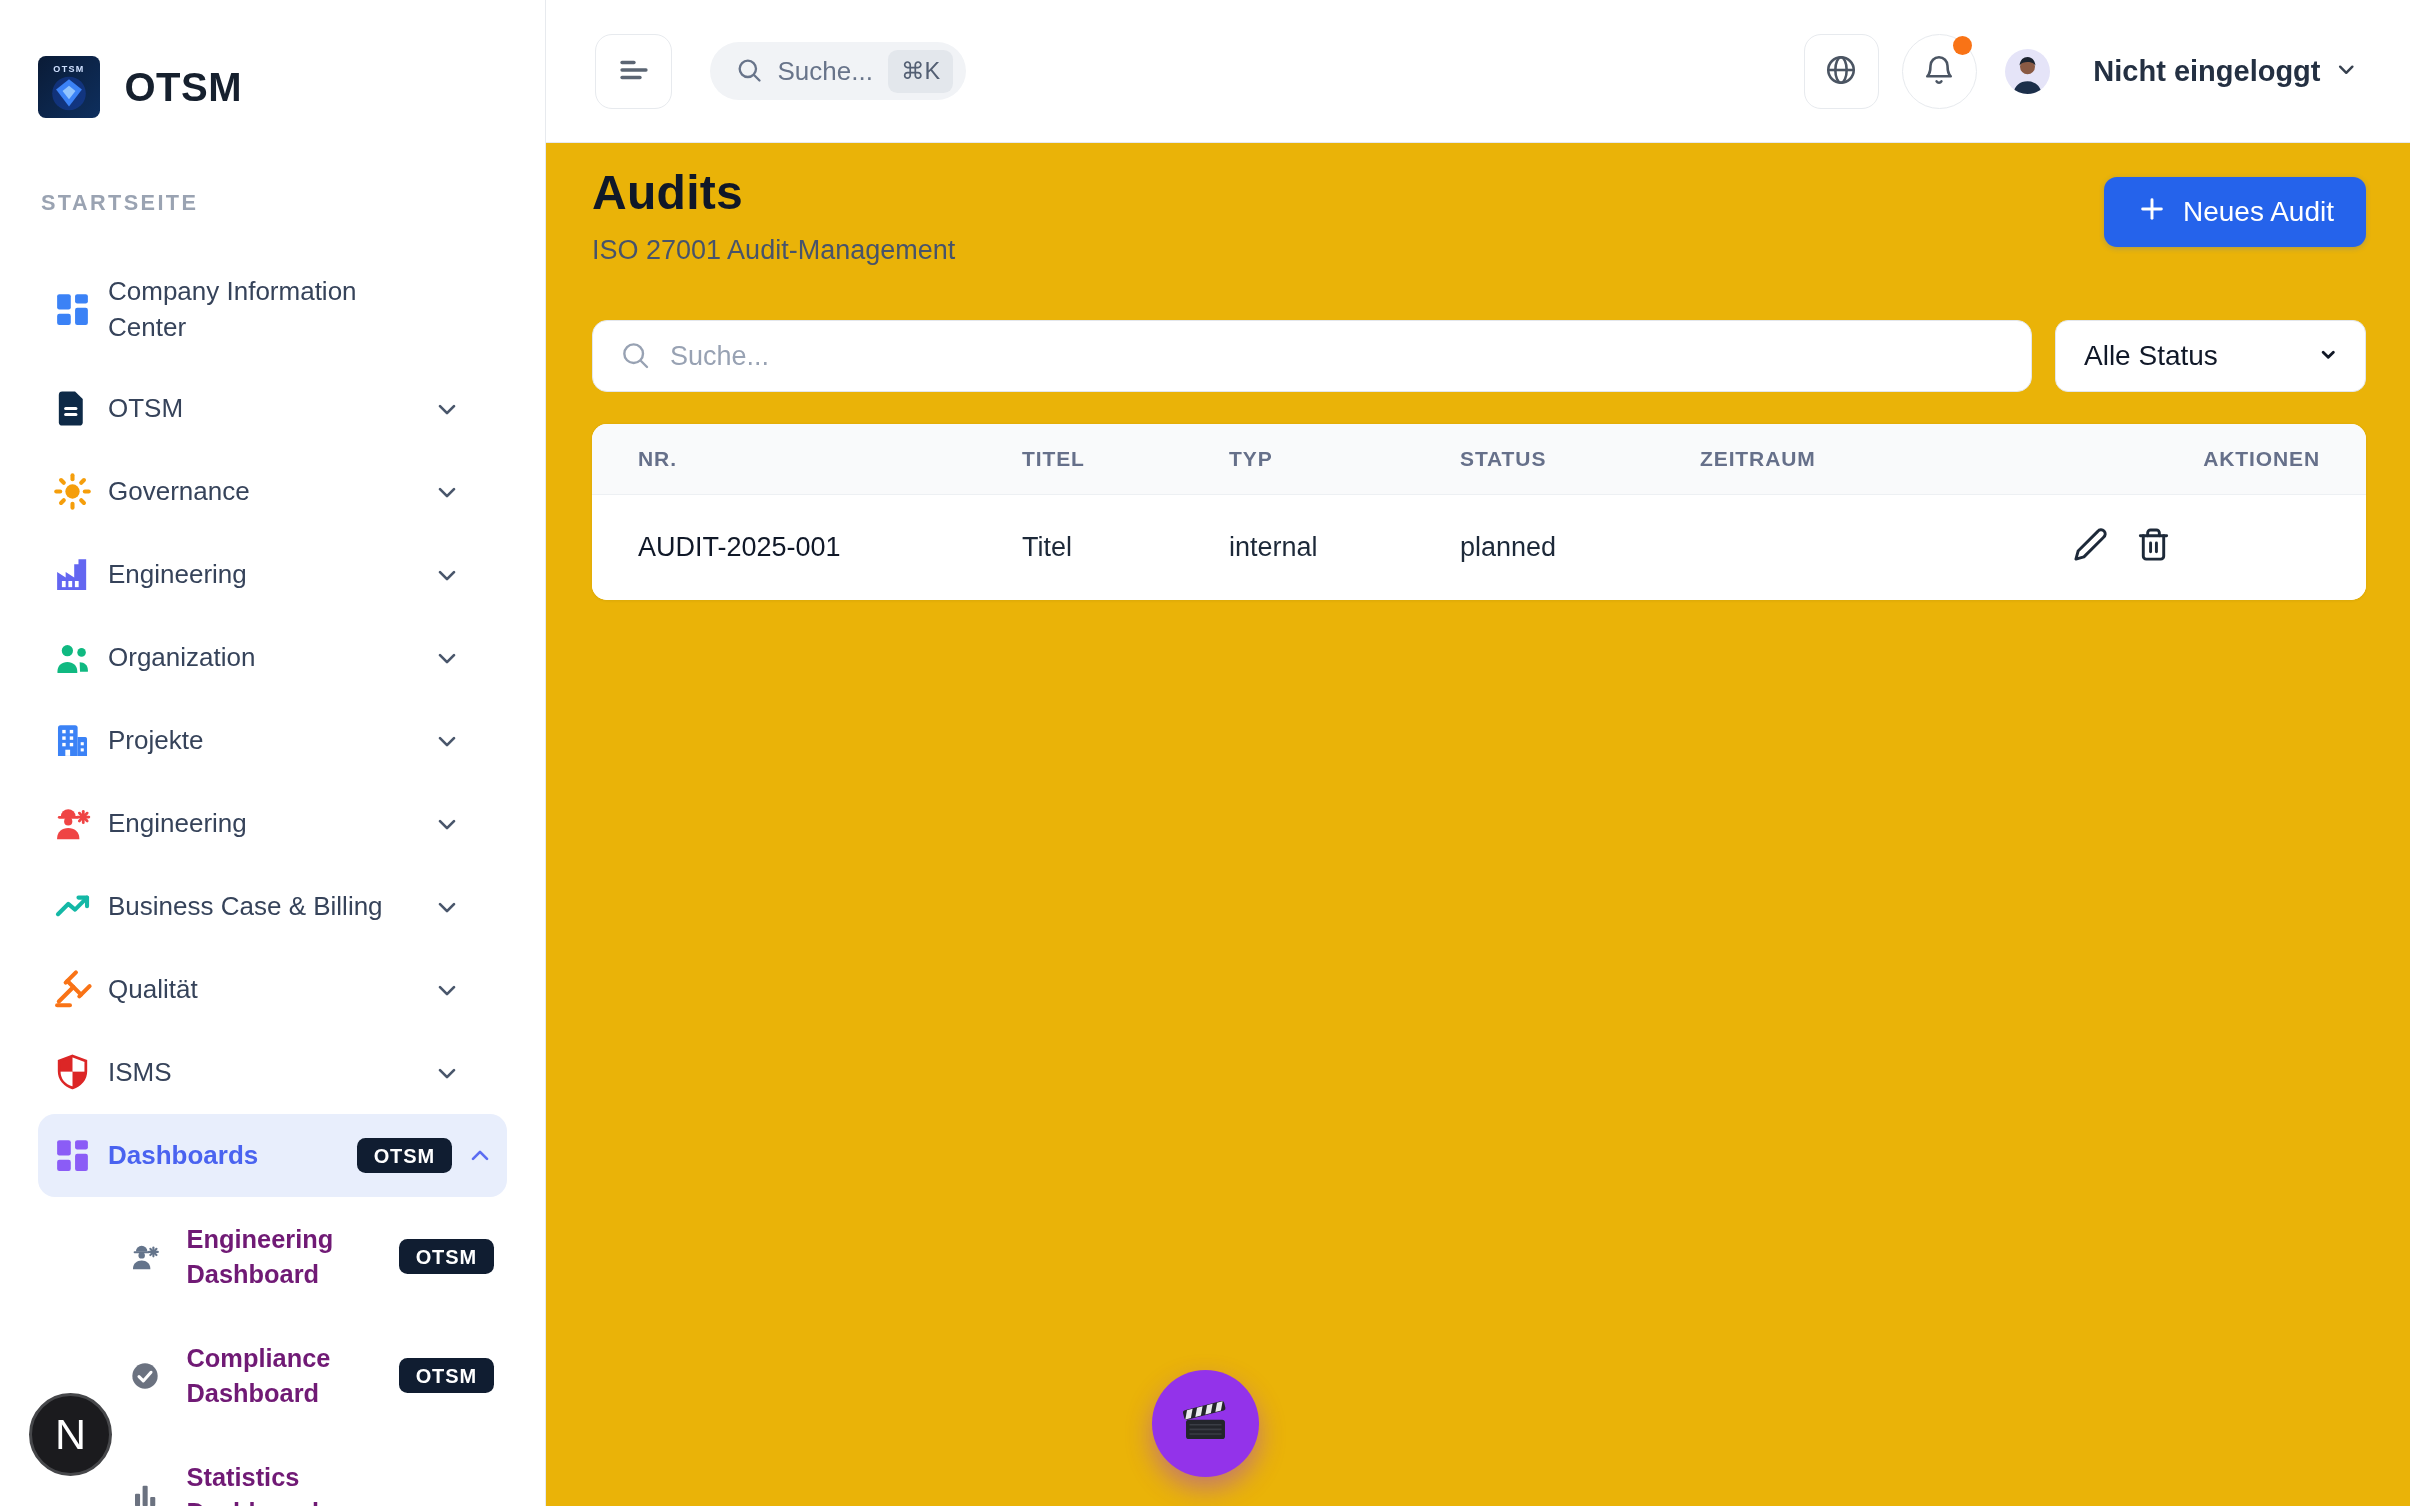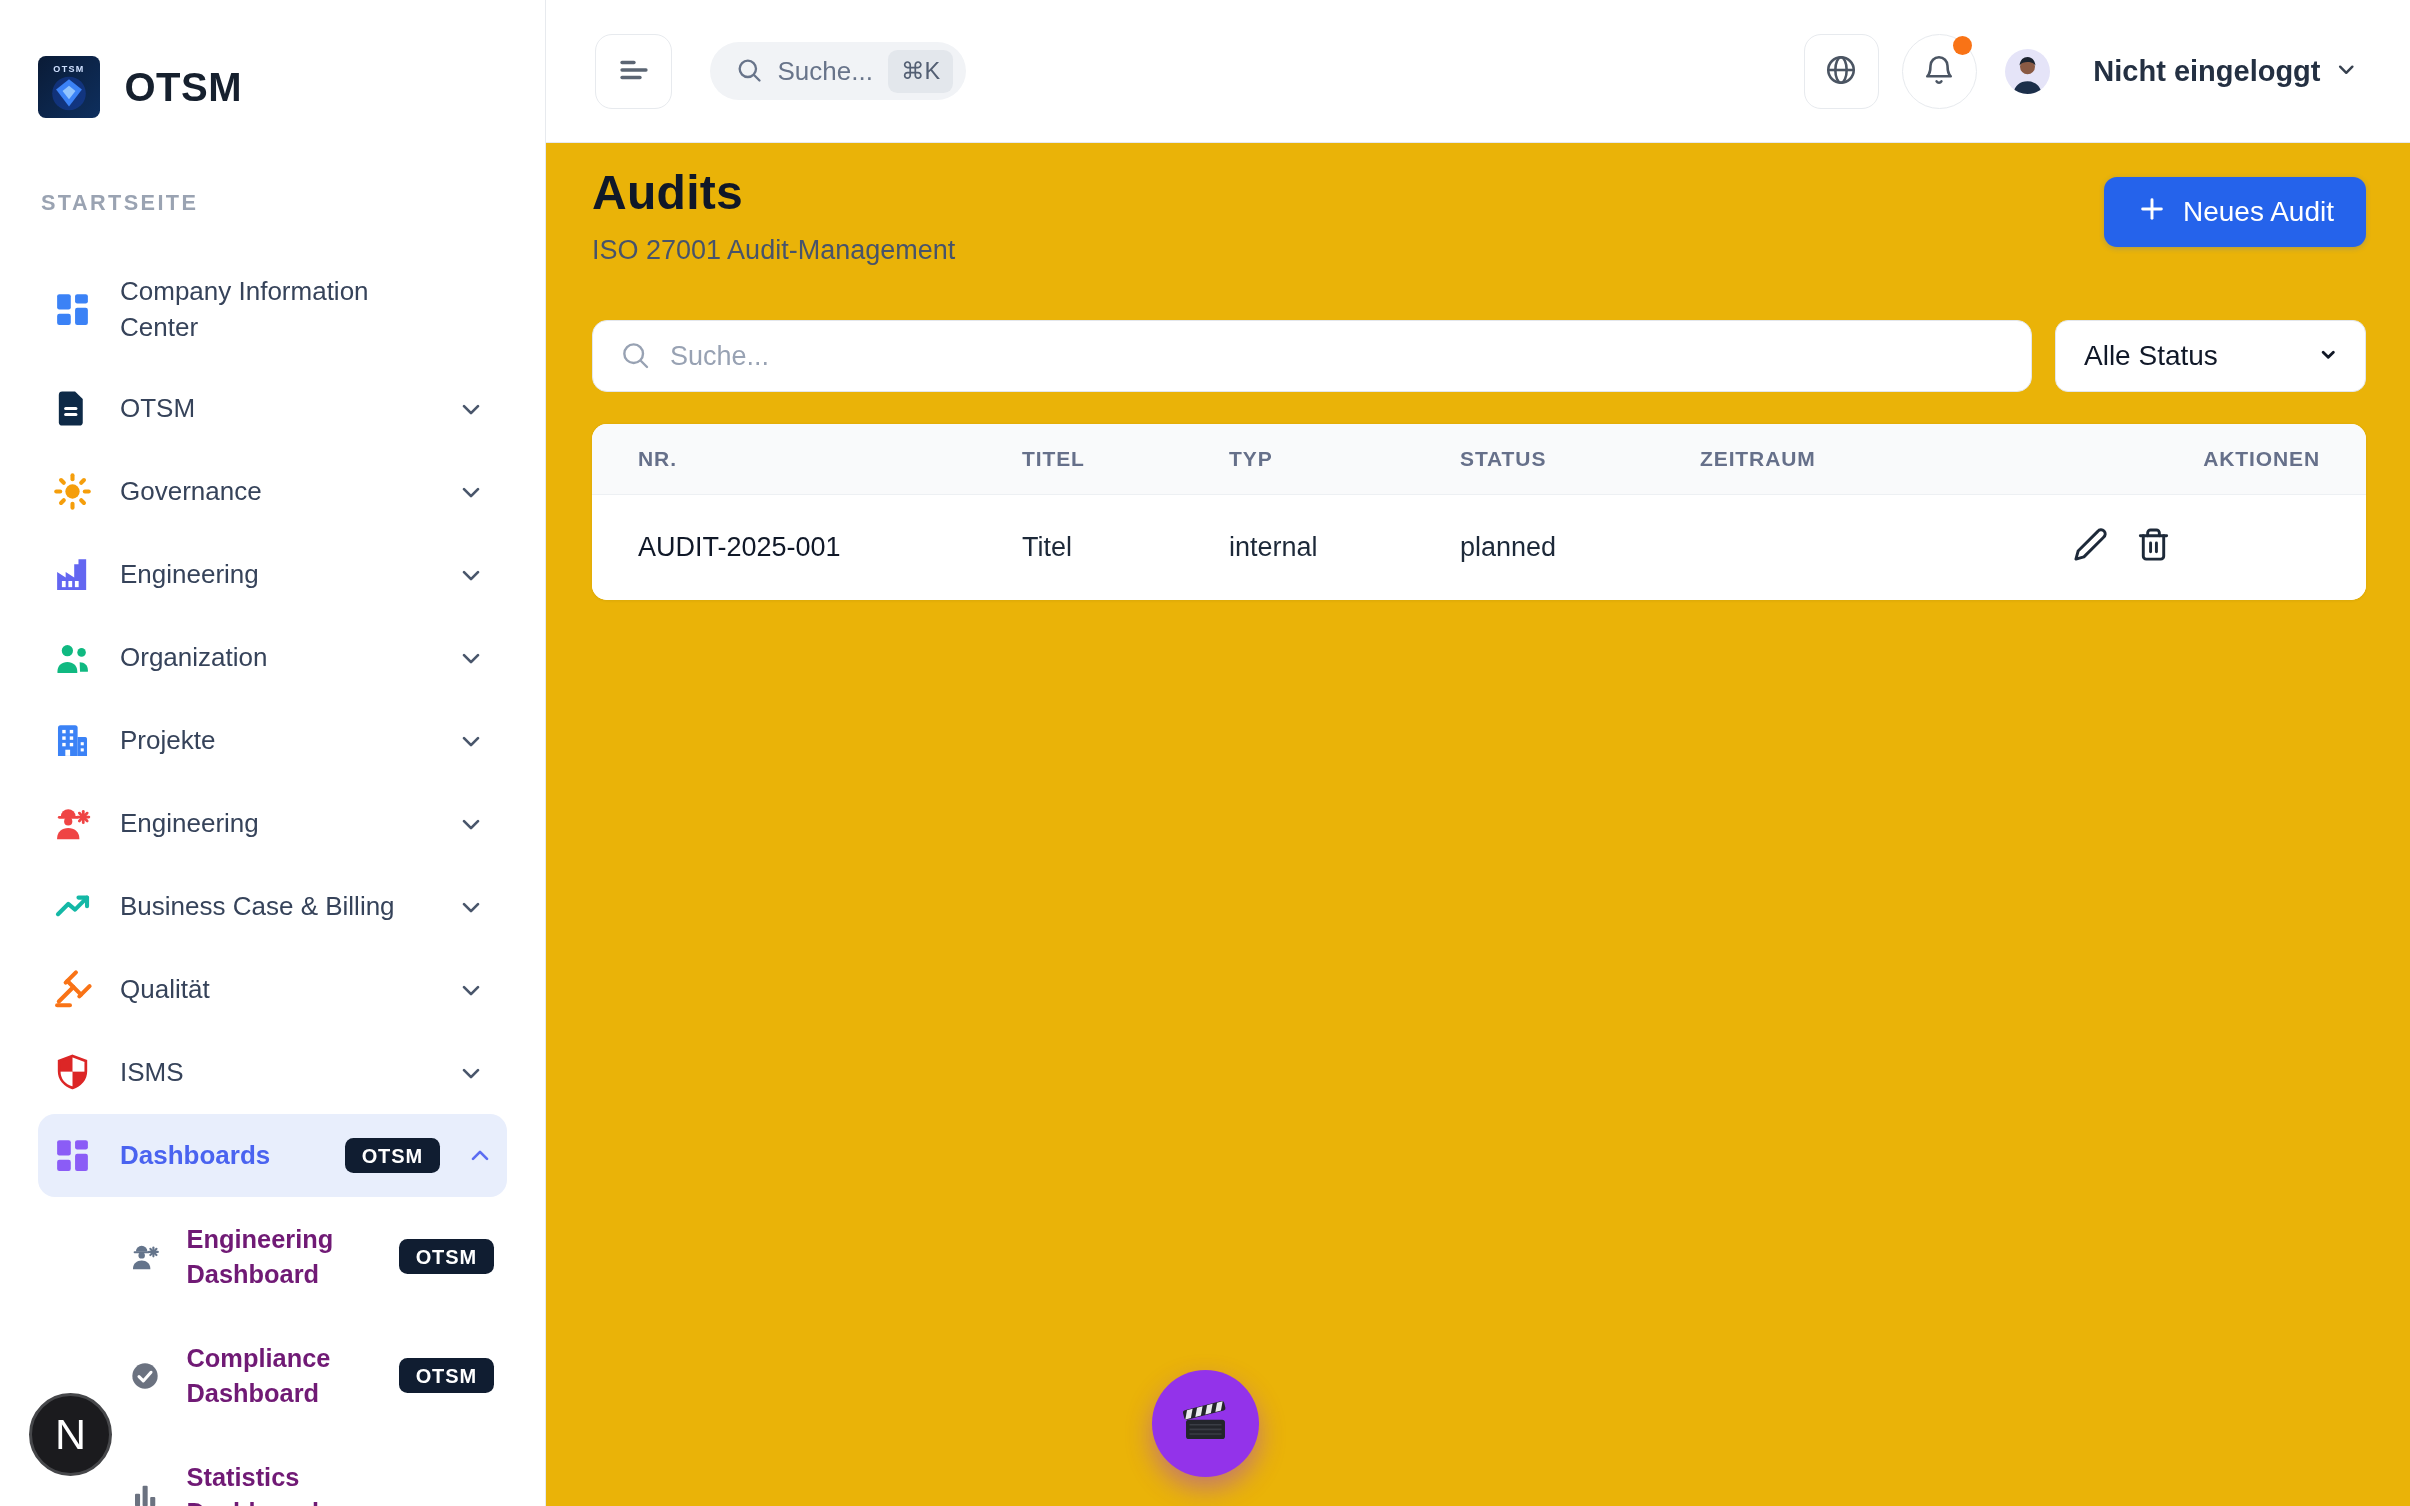--- a/index.html
+++ b/index.html
@@ -9,21 +9,21 @@
 
   
   .sidebar { position:relative; width:546px; flex:0 0 546px; background:#fff;
     border-right:1.9px solid #e7eaee; overflow:hidden; }
   .logo-row { display:flex; align-items:center; gap:24.5px; padding:56px 0 0 38px; }
   .logo-img { width:62px; height:62px; border-radius:9.4px; flex:0 0 62px; }
   .brand-name { font-size:40px; font-weight:800; color:#16202e; letter-spacing:0.5px; }
   .section-label { margin:72px 0 0 41px; font-size:21.7px; font-weight:600;
     color:#9aa3b2; letter-spacing:2.4px; }
   .nav { margin-top:36px; padding:0 38px; display:flex; flex-direction:column; }
-  .nav-item { display:flex; align-items:center; gap:26px; min-height:83px;
+  .nav-item { display:flex; align-items:center; gap:14px; min-height:83px;
     padding:7.5px 13px; border-radius:17px; cursor:pointer; }
   .nav-item.two-line { min-height:115px; }
   .nav-icon { width:43px; height:43px; flex:0 0 43px; display:flex;
     align-items:center; justify-content:center; }
   .nav-icon svg { width:41px; height:41px; }
   .nav-label { flex:1; font-size:26px; font-weight:500; color:#36435a;
     line-height:1.35; max-width:311px; }
   .nav-chevron { display:flex; color:#49566b; }
   .nav-chevron svg { width:28px; height:28px; }
   .otsm-badge { background:#101d31; color:#fff; font-size:20px; font-weight:700;

